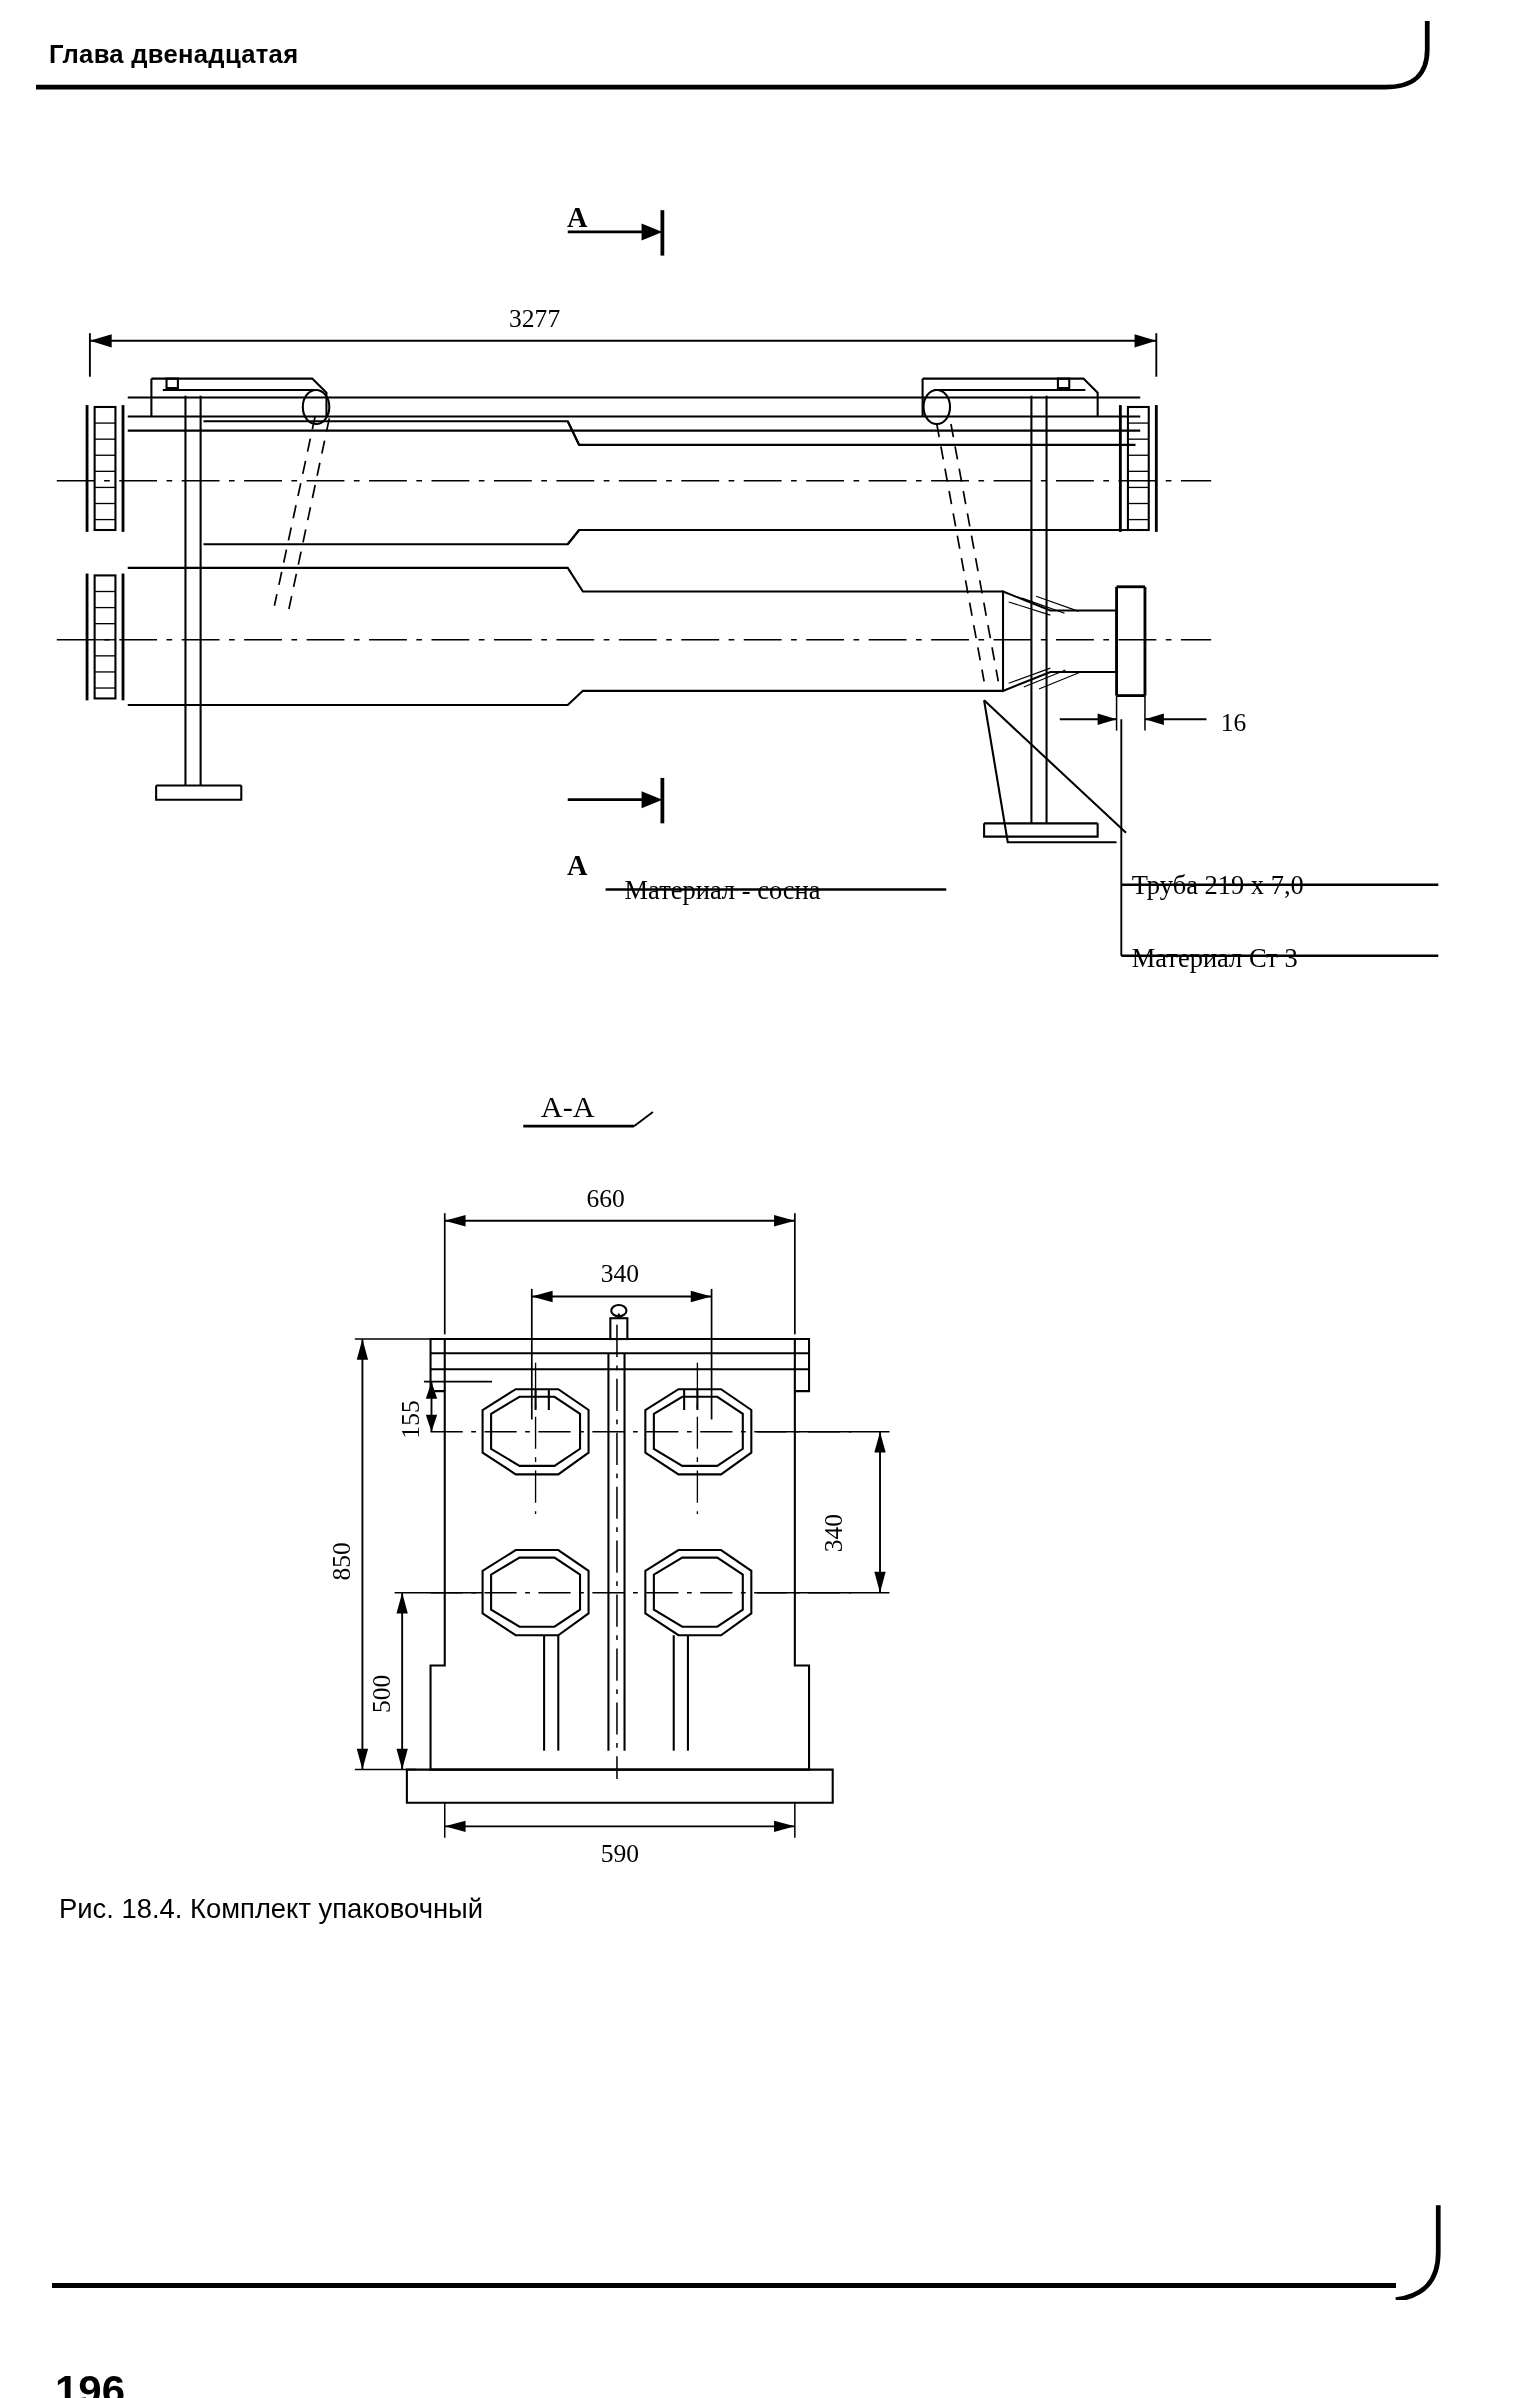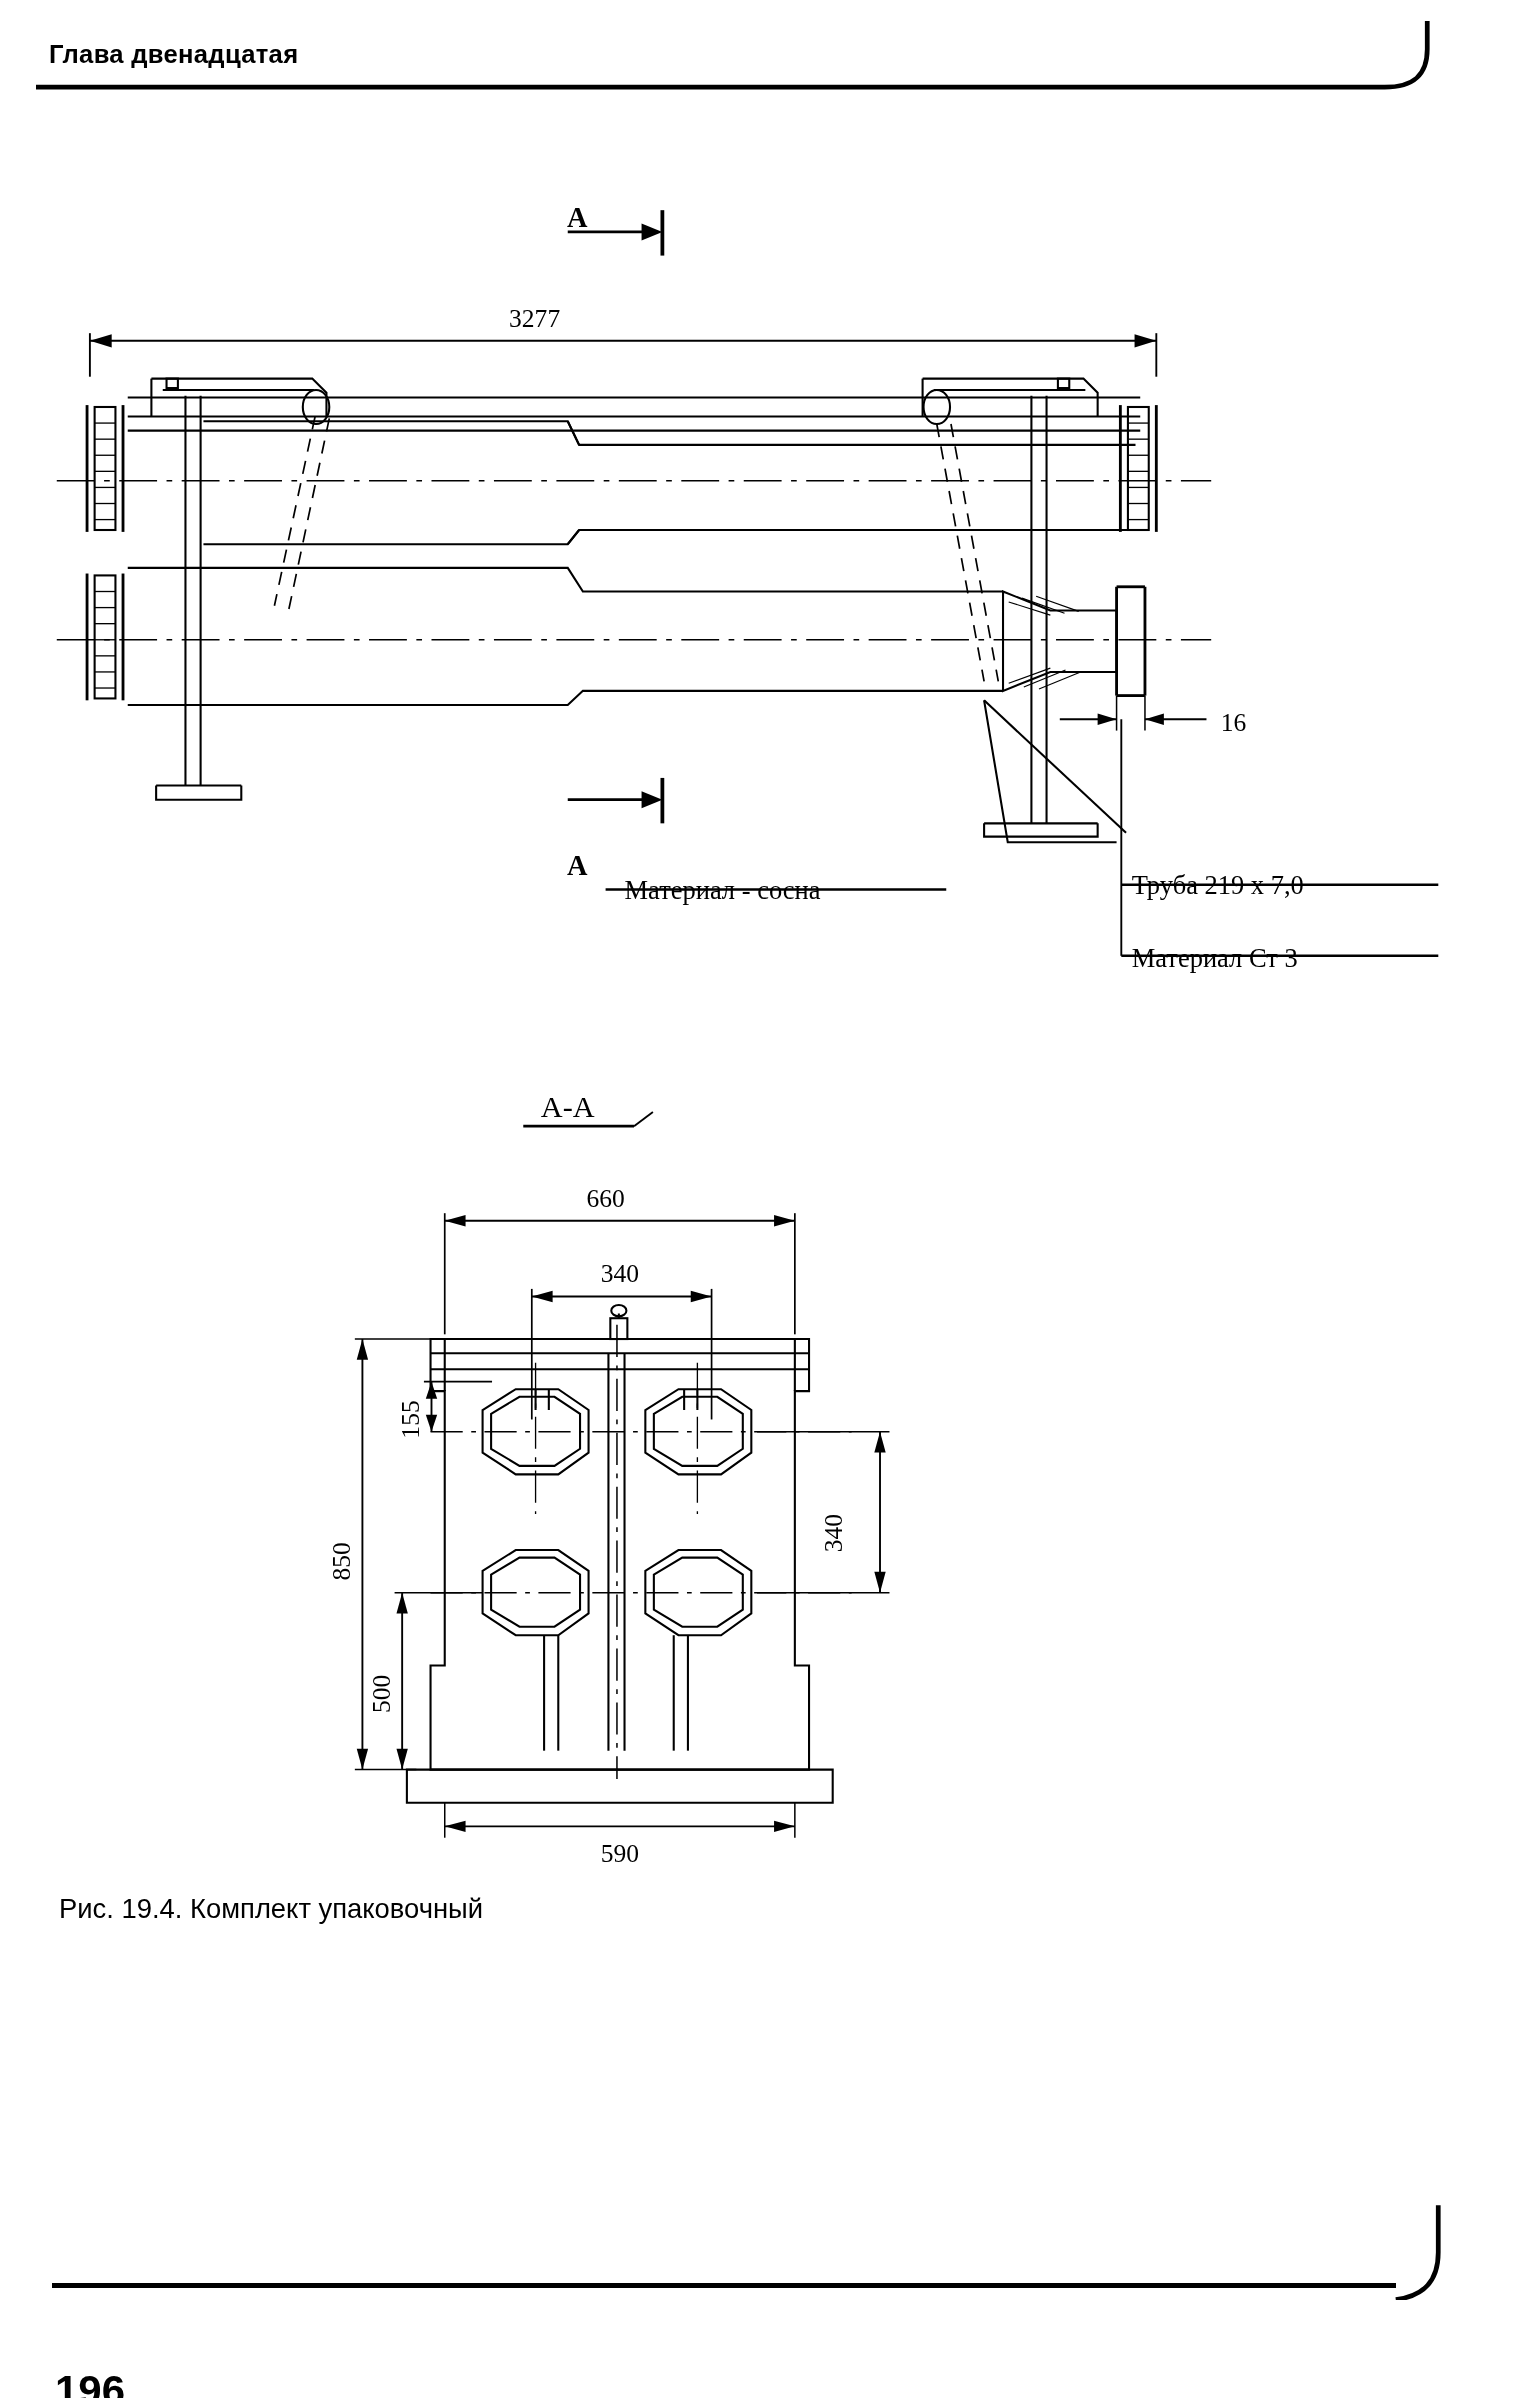--- a/index.html
+++ b/index.html
@@ -371,21 +371,21 @@
 
       <text class="dim-label" x="370" y="1650" text-anchor="middle" transform="rotate(-90 370 1650)">850</text>
       <text class="dim-label" x="412" y="1790" text-anchor="middle" transform="rotate(-90 412 1790)">500</text>
       <text class="dim-label" x="443" y="1500" text-anchor="middle" transform="rotate(-90 443 1500)">155</text>
       <text class="dim-label" x="890" y="1620" text-anchor="middle" transform="rotate(-90 890 1620)">340</text>
       <text class="dim-label" x="655" y="1968" text-anchor="middle">590</text>
     </svg>
   </div>
 
   <div class="caption">
-    <span class="cap-num">Рис. 19.4.</span>
+    <span class="cap-num">Рис. 18.4.</span>
     <span class="cap-bold">Комплект упаковочный</span>
   </div>
 
   <svg class="footer-curve" viewBox="0 0 160 100" width="151" height="95">
     <path d="M75,100 C105,96 120,80 120,50 L120,0" fill="none" stroke="#000" stroke-width="5"></path>
   </svg>
   <div class="footer-rule"></div>
   <div class="page-number">196</div>
 
 </div>

